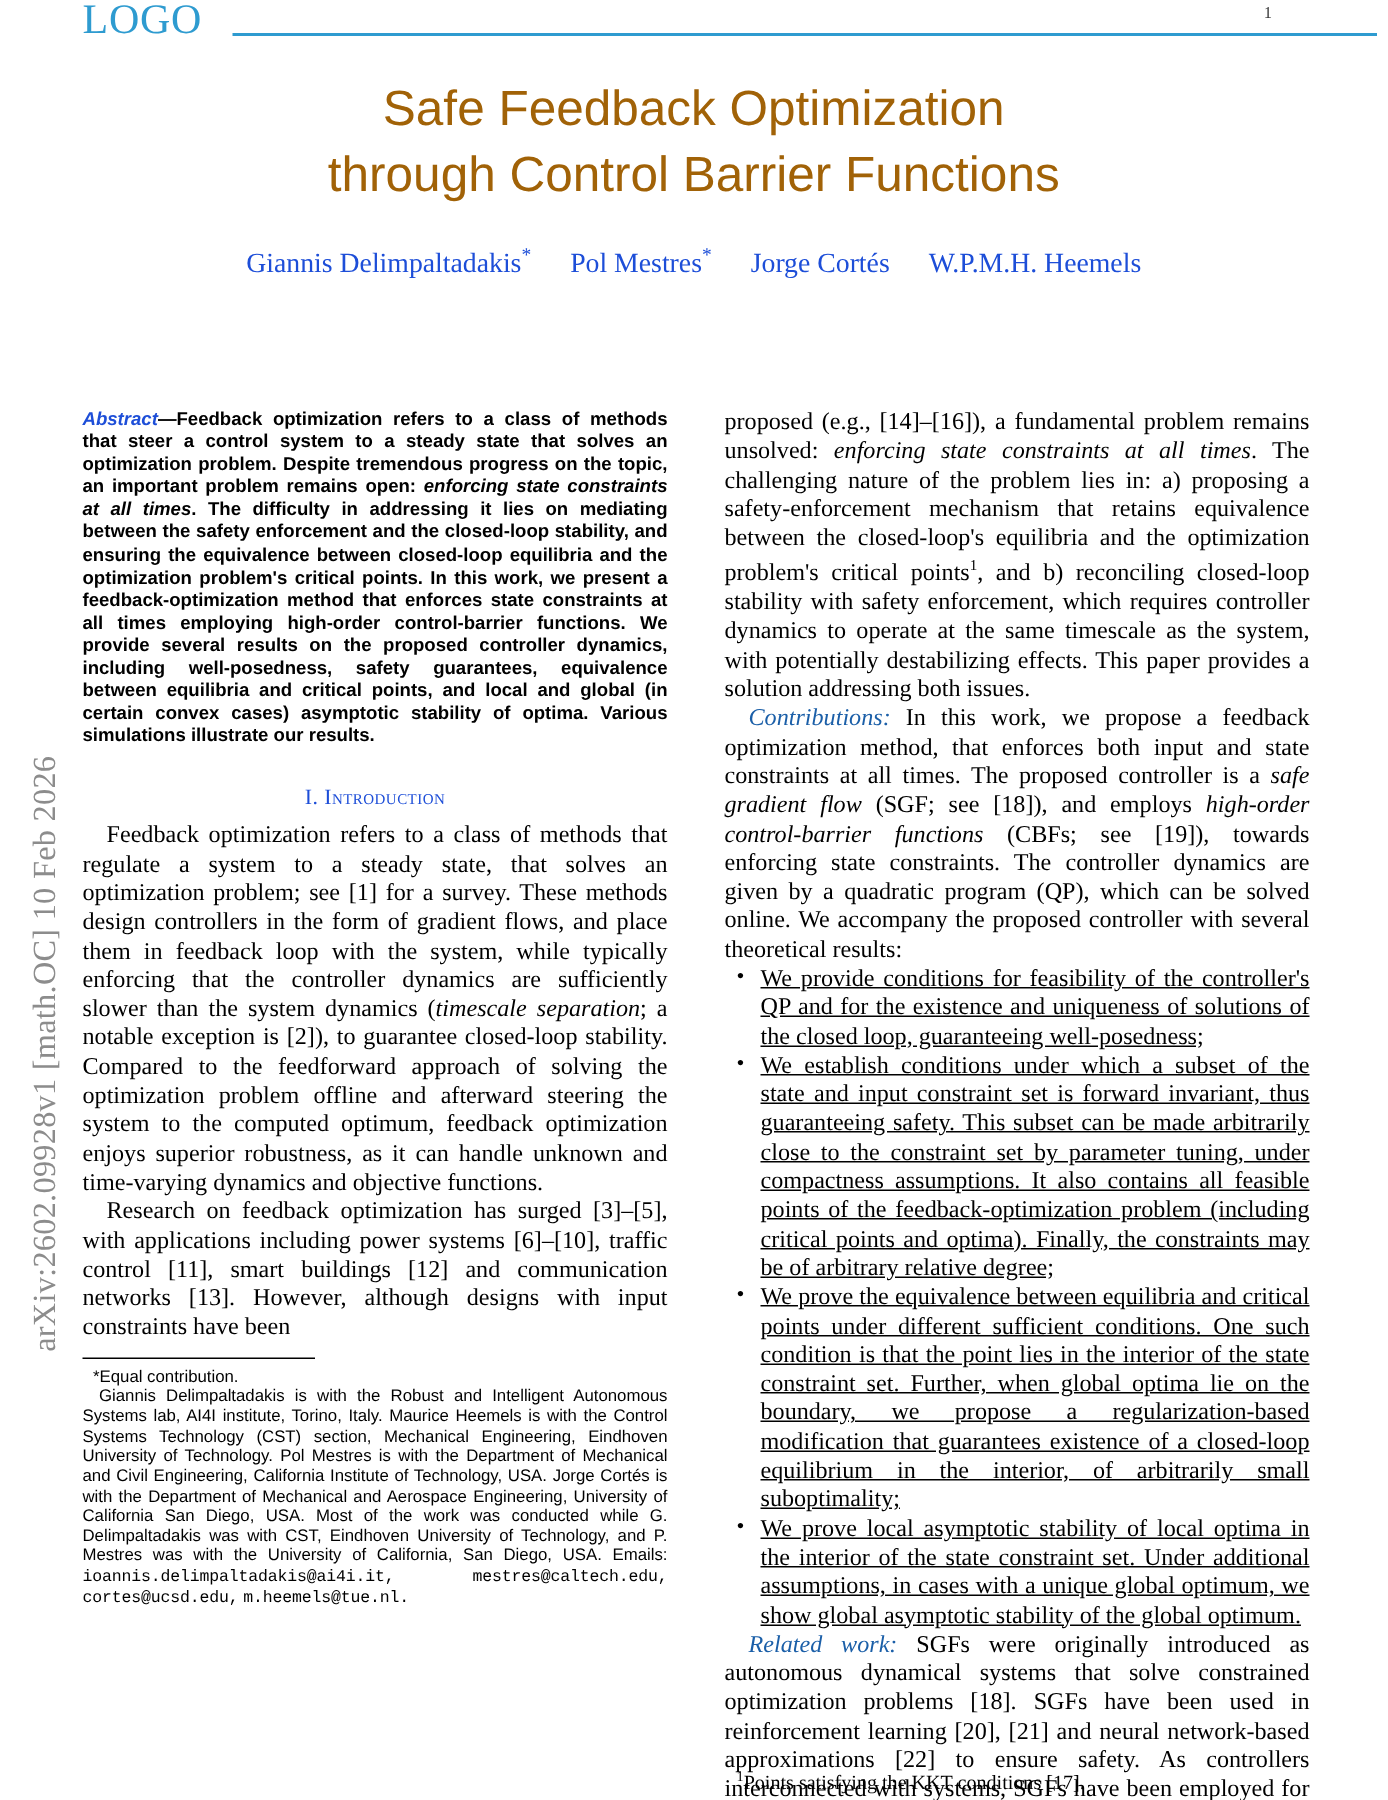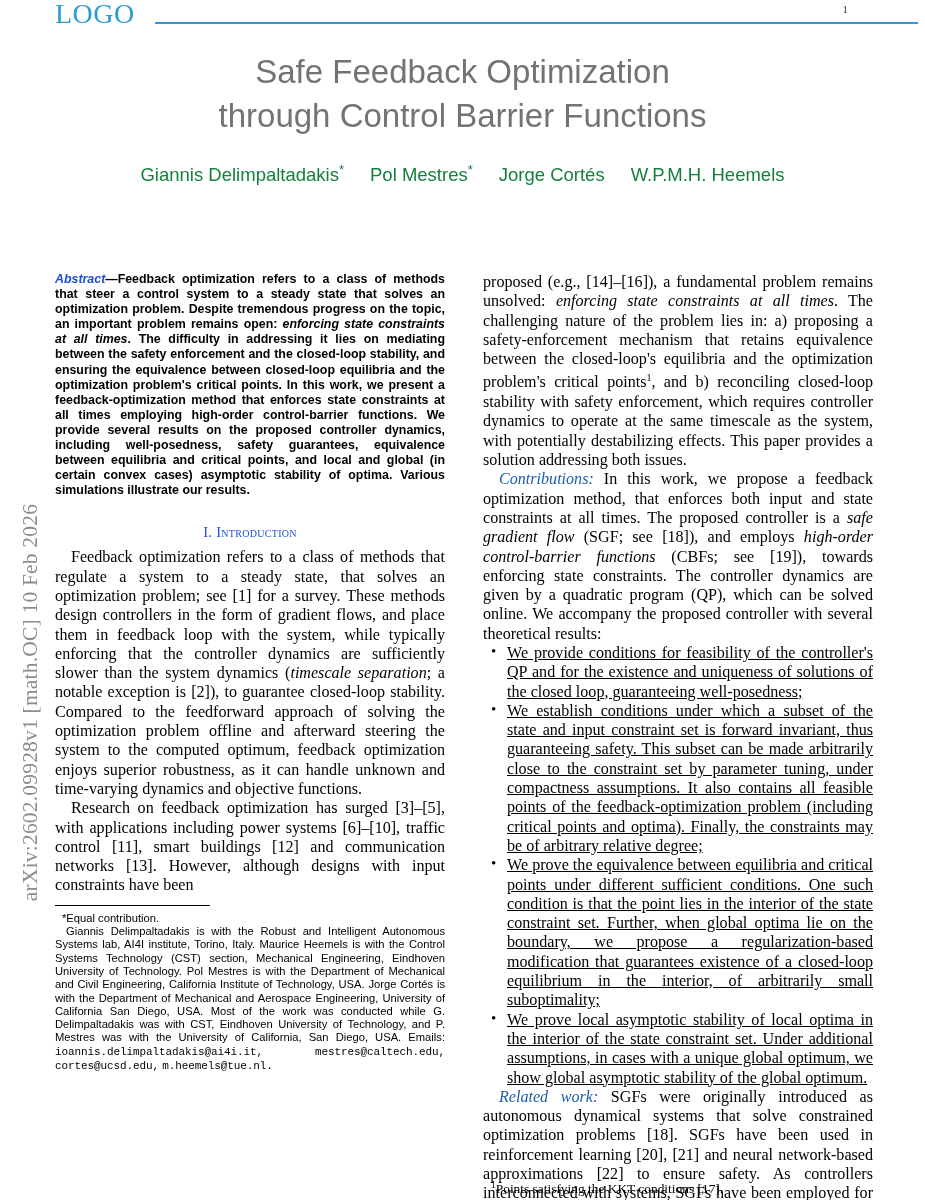--- a/index.html
+++ b/index.html
@@ -71,29 +71,29 @@
     position: absolute;
     left: 55px;
     top: 50px;
     width: 815px;
     text-align: center;
   }
   #paper-title {
     font-family: "Liberation Sans", sans-serif;
     font-size: 33px;
     line-height: 44px;
-    color: #737373;
+    color: #a16207;
     font-weight: normal;
     margin: 0;
   }
   #author-line {
     margin-top: 24px;
-    font-family: Liberation Sans, sans-serif;
+    font-family: Liberation Serif, serif;
     font-size: 18.5px;
-    color: #15803d;
+    color: #1d4ed8;
   }
   .author {
     white-space: nowrap;
   }
   .author + .author { margin-left: 26px; }
   .star {
     font-size: 13px;
     vertical-align: super;
   }
 

